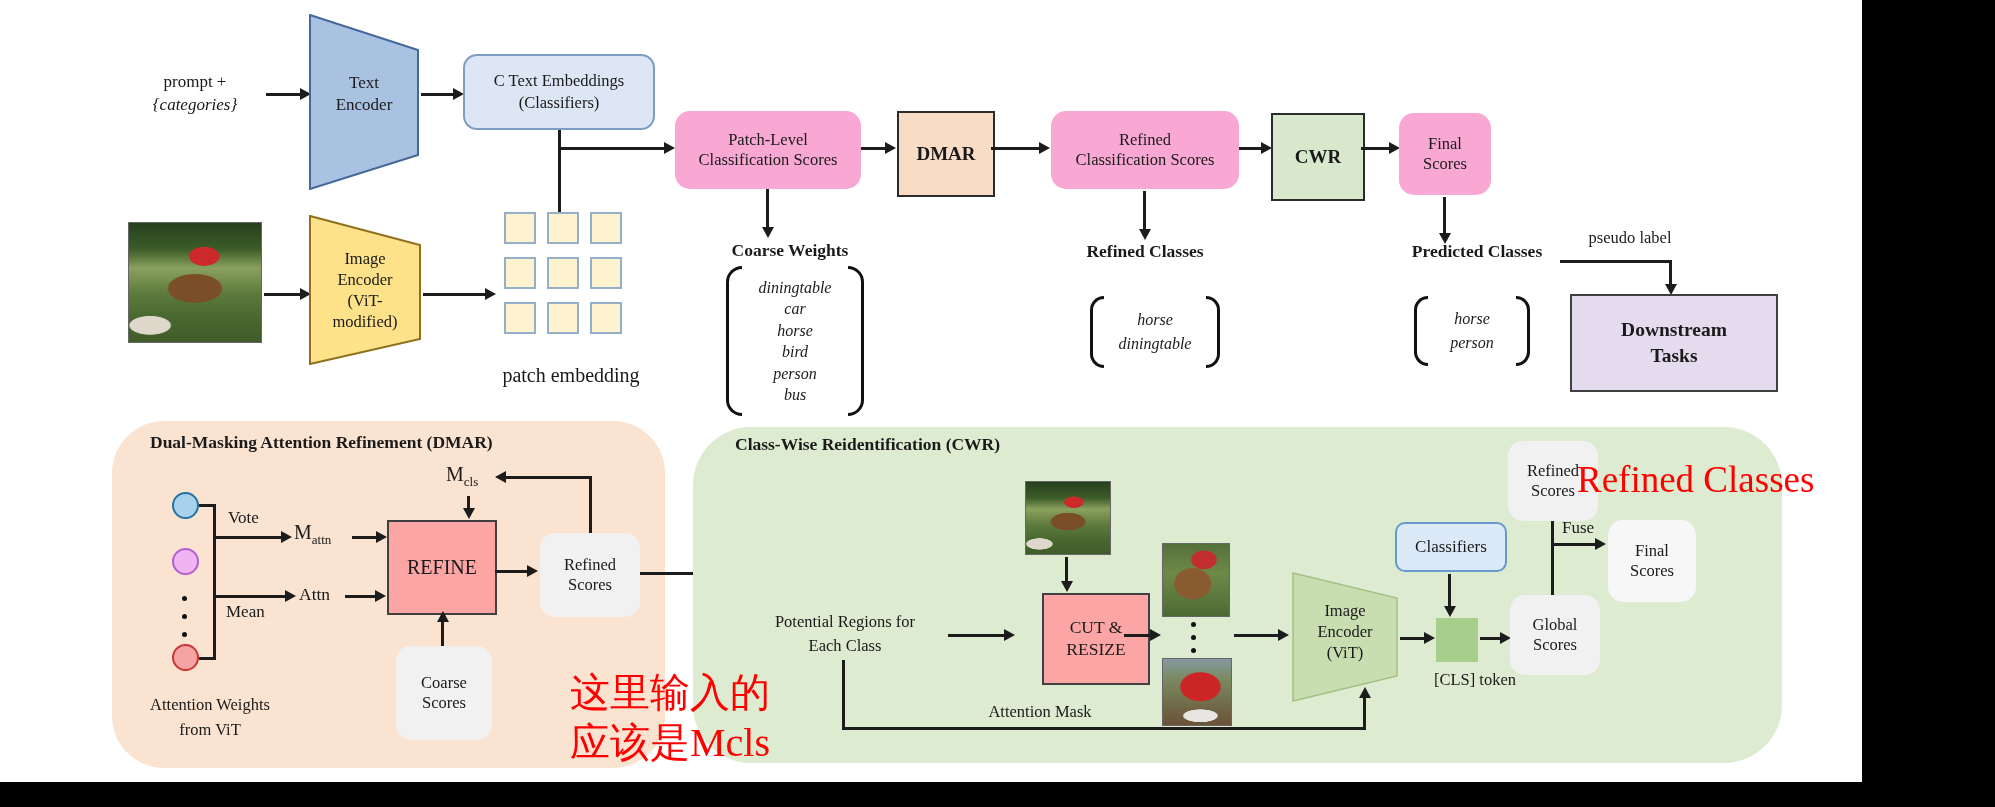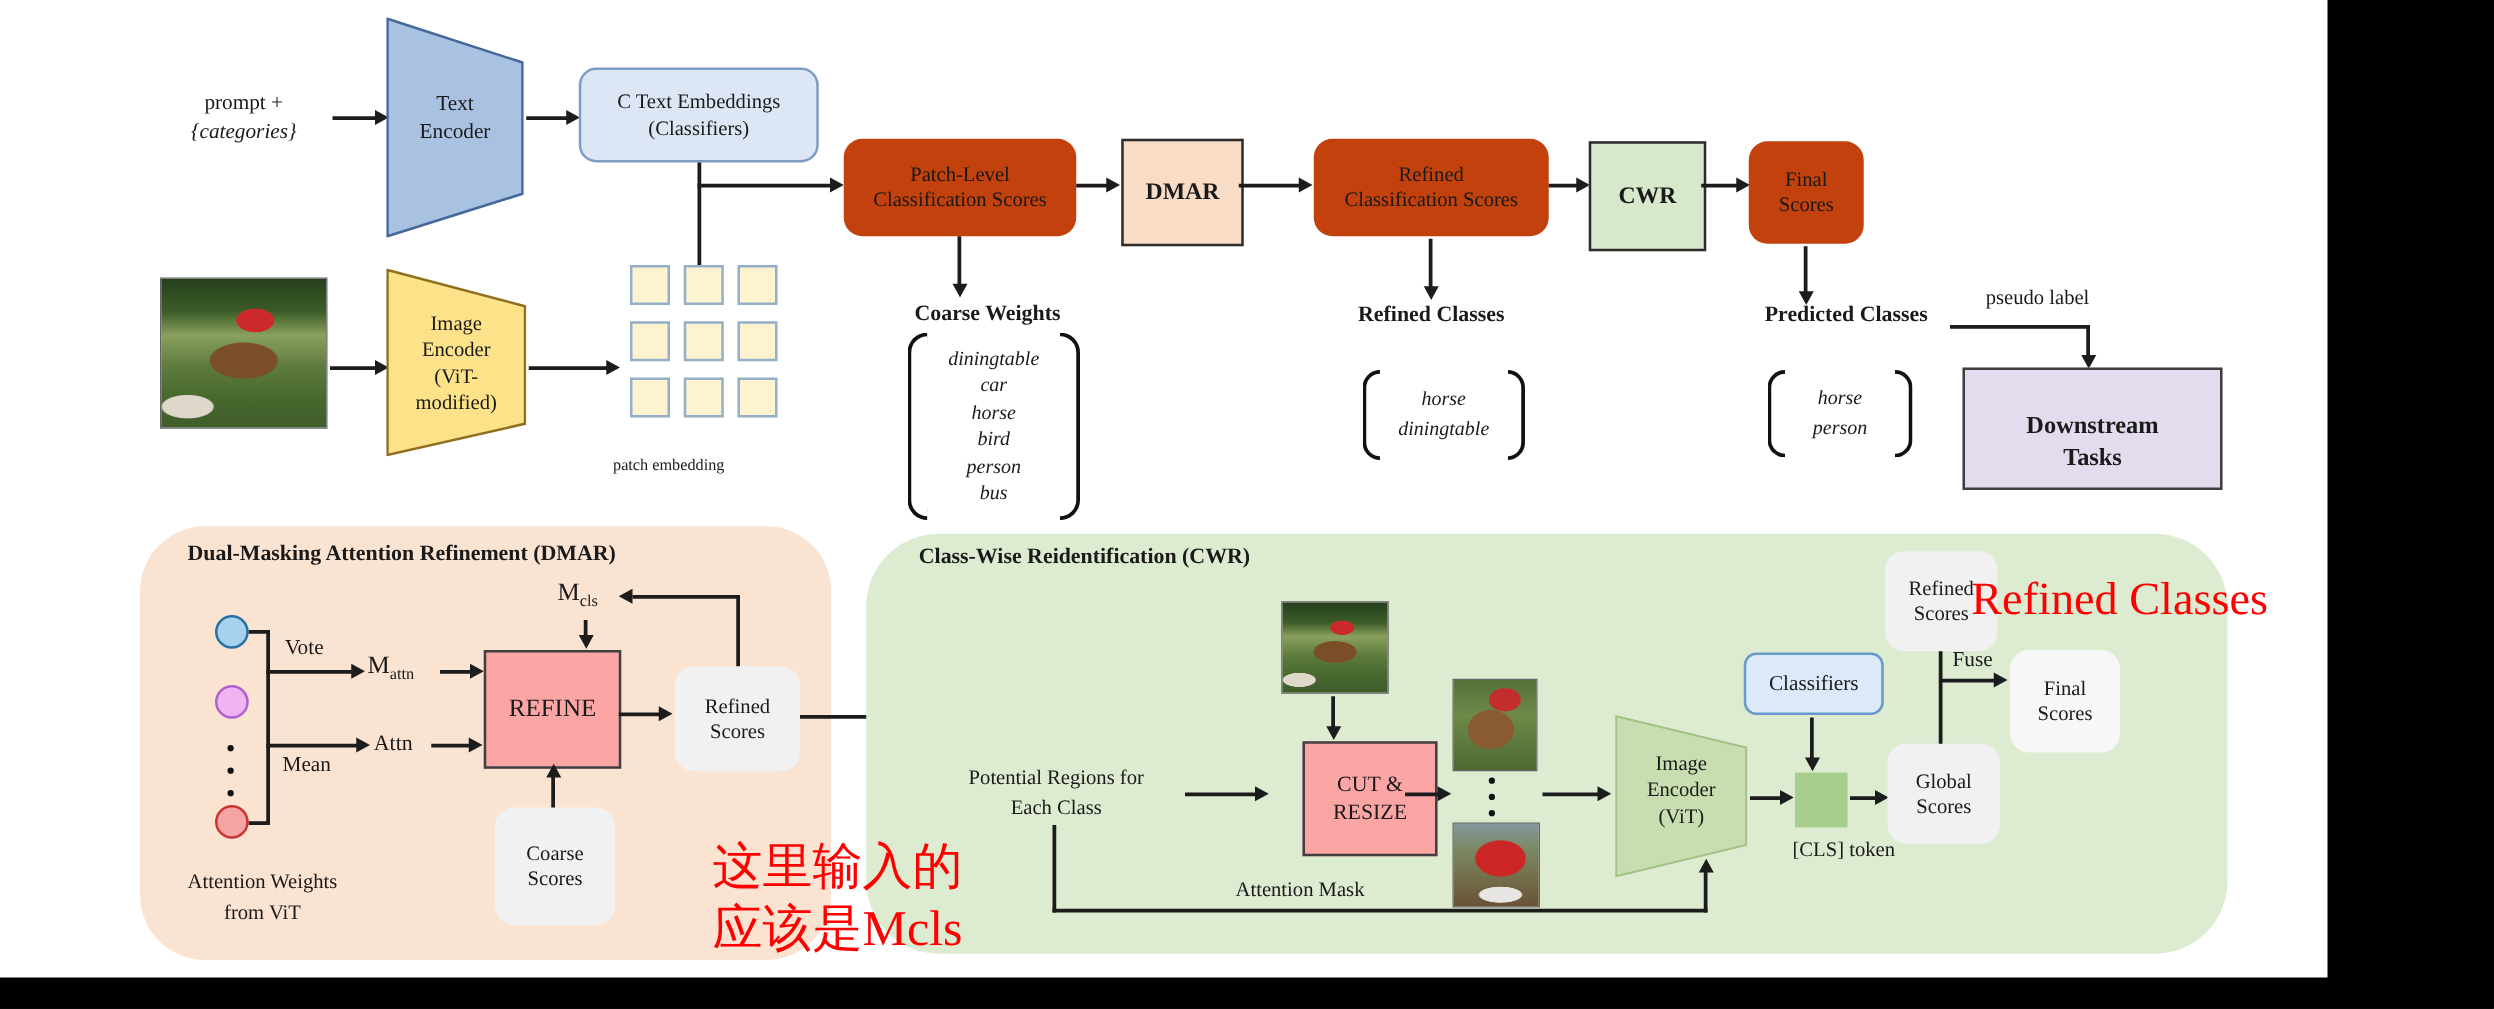--- a/index.html
+++ b/index.html
@@ -9,21 +9,21 @@
   .abs{position:absolute;}
   .ctr{text-align:center;}
   .ln{position:absolute;background:#1c1c1c;}
   .ah{position:absolute;width:0;height:0;border:6px solid transparent;}
   .ah.r{border-left:11px solid #1c1c1c;border-right:0;}
   .ah.l{border-right:11px solid #1c1c1c;border-left:0;}
   .ah.d{border-top:11px solid #1c1c1c;border-bottom:0;}
   .ah.u{border-bottom:11px solid #1c1c1c;border-top:0;}
   .panel{position:absolute;border-radius:52px;}
   .panel-title{font-weight:bold;font-size:17.5px;}
-  .graybox{position:absolute;background:#c2410c;border-radius:15px;display:flex;flex-direction:column;
+  .graybox{position:absolute;background:#f9a8d4;border-radius:15px;display:flex;flex-direction:column;
            justify-content:center;align-items:center;font-size:16.5px;line-height:1.22;text-align:center;}
   .modbox{position:absolute;display:flex;align-items:center;justify-content:center;
           font-weight:bold;font-size:19px;border:2px solid #2b2b2b;}
   .procbox{position:absolute;background:#fca5a5;border:2px solid #404040;display:flex;flex-direction:column;
            justify-content:center;align-items:center;font-size:17.5px;line-height:1.25;text-align:center;}
   .sq{position:absolute;width:32px;height:32px;background:#fdf3cf;border:2px solid #94afc9;box-sizing:border-box;}
   .brk{position:absolute;border:3px solid #111;box-sizing:border-box;}
   .brk.l{border-right:none;border-radius:22px 0 0 22px;}
   .brk.r{border-left:none;border-radius:0 22px 22px 0;}
   .cls-items{position:absolute;display:flex;flex-direction:column;justify-content:center;
@@ -94,21 +94,21 @@
 
   <div class="sq" style="left:504px;top:212px;"></div>
   <div class="sq" style="left:547px;top:212px;"></div>
   <div class="sq" style="left:590px;top:212px;"></div>
   <div class="sq" style="left:504px;top:257px;"></div>
   <div class="sq" style="left:547px;top:257px;"></div>
   <div class="sq" style="left:590px;top:257px;"></div>
   <div class="sq" style="left:504px;top:302px;"></div>
   <div class="sq" style="left:547px;top:302px;"></div>
   <div class="sq" style="left:590px;top:302px;"></div>
-  <div class="abs ctr" style="left:450px;top:364px;width:170px;font-size:13px;">patch embedding</div>
+  <div class="abs ctr" style="left:486px;top:364px;width:170px;font-size:20px;">patch embedding</div>
 
   <div class="ln" style="left:558px;top:130px;width:3px;height:82px;"></div>
   <div class="ln" style="left:558px;top:147px;width:110px;height:3px;"></div>
   <div class="ah r" style="left:664px;top:142px;"></div>
 
   <div class="graybox" style="left:675px;top:111px;width:186px;height:78px;">
     <div>Patch-Level</div>
     <div>Classification Scores</div>
   </div>
   <div class="ln" style="left:861px;top:147px;width:28px;height:3px;"></div>
@@ -165,21 +165,21 @@
   <div class="brk r" style="left:1516px;top:296px;width:14px;height:70px;"></div>
   <div class="cls-items" style="left:1428px;top:300px;width:88px;height:62px;line-height:24px;">
     <div>horse</div>
     <div>person</div>
   </div>
 
   <div class="abs ctr" style="left:1570px;top:228px;width:120px;font-size:16.5px;">pseudo label</div>
   <div class="ln" style="left:1560px;top:260px;width:112px;height:3px;"></div>
   <div class="ln" style="left:1669px;top:260px;width:3px;height:28px;"></div>
   <div class="ah d" style="left:1665px;top:284px;"></div>
-  <div class="abs ctr" style="left:1570px;top:294px;width:208px;height:98px;background:#e4dcee;border:2.5px solid #3f3f3f;box-sizing:border-box;font-weight:bold;font-size:19.5px;line-height:26px;padding-top:32px;">
+  <div class="abs ctr" style="left:1570px;top:294px;width:208px;height:98px;background:#e4dcee;border:2.5px solid #3f3f3f;box-sizing:border-box;font-weight:bold;font-size:19.5px;line-height:26px;padding-top:21px;">
     <div>Downstream</div>
     <div>Tasks</div>
   </div>
 
   <div class="panel" style="left:112px;top:421px;width:553px;height:347px;background:#fbe3d1;"></div>
   <div class="abs panel-title" style="left:150px;top:432px;width:440px;">Dual-Masking Attention Refinement (DMAR)</div>
 
   <div class="circ" style="left:172px;top:492px;background:#a8d1ee;border:2.5px solid #2471a3;"></div>
   <div class="circ" style="left:172px;top:548px;background:#f0b4f2;border:2.5px solid #b05fd0;"></div>
   <div class="circ" style="left:172px;top:644px;background:#f5a3a3;border:2.5px solid #cc3333;"></div>

